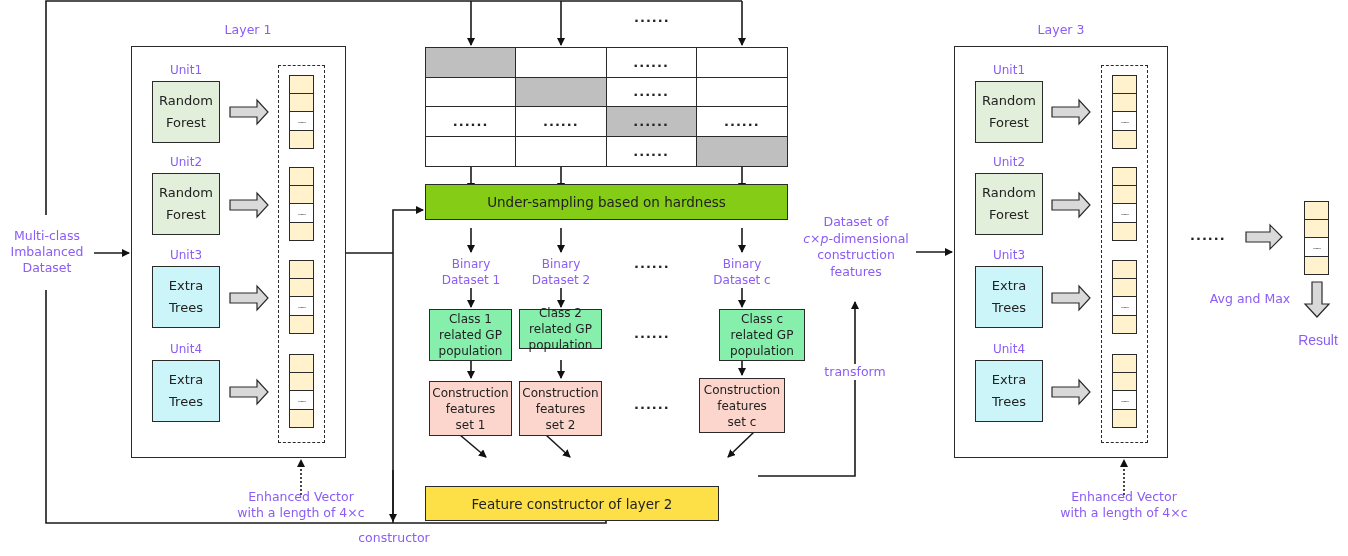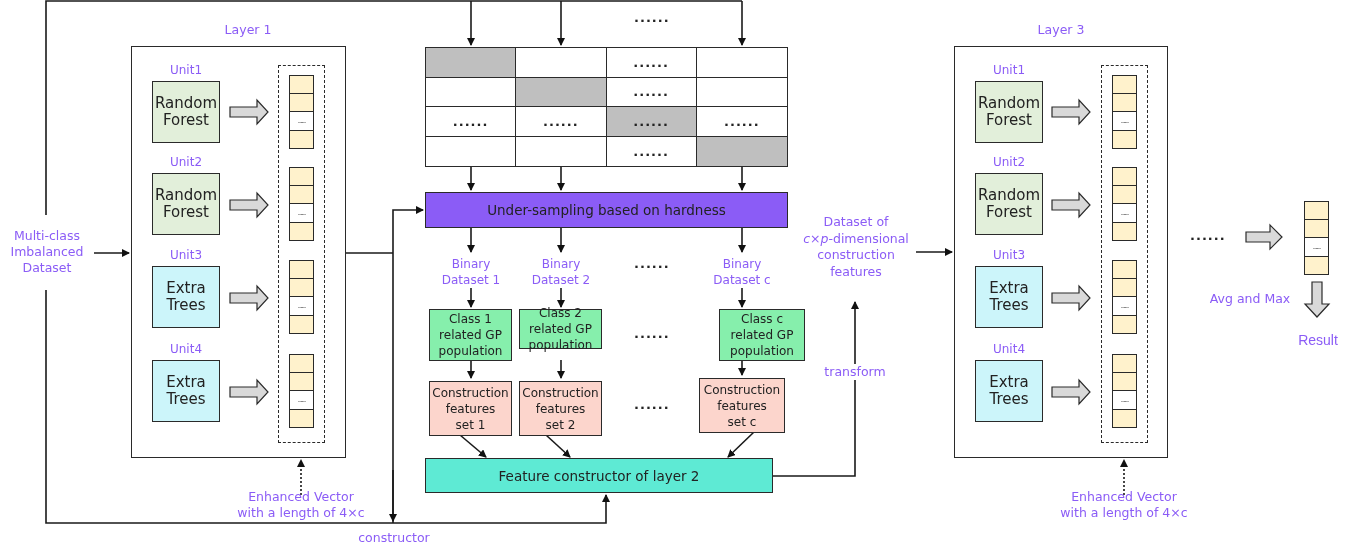--- a/index.html
+++ b/index.html
@@ -1,21 +1,21 @@
 <!DOCTYPE html>
 <html><head>
 <meta charset="utf-8">
 <style>
   html, body { margin:0; padding:0; background:#ffffff; }
   body { width:1348px; height:556px; position:relative; overflow:hidden;
          font-family:"DejaVu Sans", "Liberation Sans", sans-serif; color:#222; }
   svg { position:absolute; left:0; top:0; }
   .lbl { position:absolute; text-align:center; font-size:12.5px; line-height:16px; color:#8b5cf6; white-space:nowrap; }
   .box { position:absolute; box-sizing:border-box; border:1.6px solid #2a2a2a; display:flex;
-         align-items:center; justify-content:center; text-align:center; font-size:15px; line-height:17px; }
+         align-items:center; justify-content:center; text-align:center; font-size:13px; line-height:22px; }
   .rf { background:#e2efda; }
   .et { background:#ccf5fa; }
   .frame { position:absolute; box-sizing:border-box; border:1.6px solid #2a2a2a; background:transparent; }
   .dash { position:absolute; box-sizing:border-box; border:1.6px dashed #2a2a2a; }
   .vec { position:absolute; width:25px; box-sizing:border-box; }
   .vec .c { height:18.5px; box-sizing:border-box; border:1.4px solid #2a2a2a; border-top:none; background:#fff2cc; }
   .vec .c:first-child { border-top:1.4px solid #2a2a2a; }
   .vec .c.d { background:#fff; display:flex; align-items:center; justify-content:center; font-size:7px; letter-spacing:-1px; }
   .grid { position:absolute; left:425px; top:47px; width:363px; height:120px; display:grid;
           grid-template-columns:repeat(4,1fr); grid-template-rows:repeat(4,1fr);
@@ -160,21 +160,21 @@
     <div class="g">......</div>
     <div class="g s">......</div>
     <div class="g">......</div>
     <div class="g"></div>
     <div class="g"></div>
     <div class="g">......</div>
     <div class="g s"></div>
   </div>
 <div class="dots" style="left:634px;top:10px;">......</div>
 
-<div class="wide" style="left:425px;top:192px;width:363px;height:36px;background:#8b5cf6;">Under-sampling based on hardness</div>
+<div class="wide" style="left:425px;top:184px;width:363px;height:36px;background:#84cc16;">Under-sampling based on hardness</div>
 
 <div class="lbl" style="left:436px;top:256px;width:70px;white-space:pre-line;font-size:12px;">Binary
 Dataset 1</div>
 <div class="lbl" style="left:526px;top:256px;width:70px;white-space:pre-line;font-size:12px;">Binary
 Dataset 2</div>
 <div class="lbl" style="left:707px;top:256px;width:70px;white-space:pre-line;font-size:12px;">Binary
 Dataset c</div>
 <div class="dots" style="left:634px;top:256px;">......</div>
 
 <div class="box gp" style="left:429px;top:309px;width:83px;height:52px;font-size:12px;line-height:16px;white-space:pre-line;">Class 1
@@ -192,21 +192,21 @@
 features
 set 1</div>
 <div class="box cf" style="left:519px;top:381px;width:83px;height:55px;font-size:12px;line-height:16px;white-space:pre-line;">Construction
 features
 set 2</div>
 <div class="box cf" style="left:699px;top:378px;width:86px;height:55px;font-size:12px;line-height:16px;white-space:pre-line;">Construction
 features
 set c</div>
 <div class="dots" style="left:634px;top:397px;">......</div>
 
-<div class="wide" style="left:425px;top:458px;width:348px;height:35px;background:#5eead4;">Feature constructor of layer 2</div>
+<div class="wide" style="left:425px;top:486px;width:294px;height:35px;background:#fde047;">Feature constructor of layer 2</div>
 <div class="lbl" style="left:352px;top:530px;width:84px;">constructor</div>
 <div class="lbl" style="left:820px;top:364px;width:70px;background:#fff;">transform</div>
 
 <div class="lbl" style="left:800px;top:214px;width:112px;line-height:16.5px;">
   <span>Dataset of</span><br>
   <i>c×p</i><span id="dsf-post" style="white-space:pre-line;">-dimensional
 construction
 features</span>
 </div>
 

